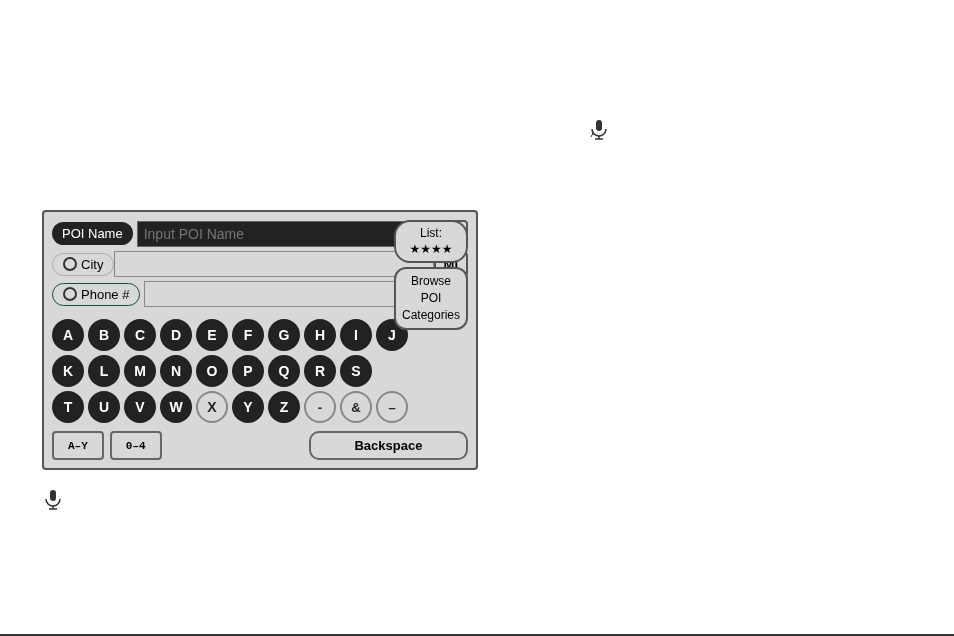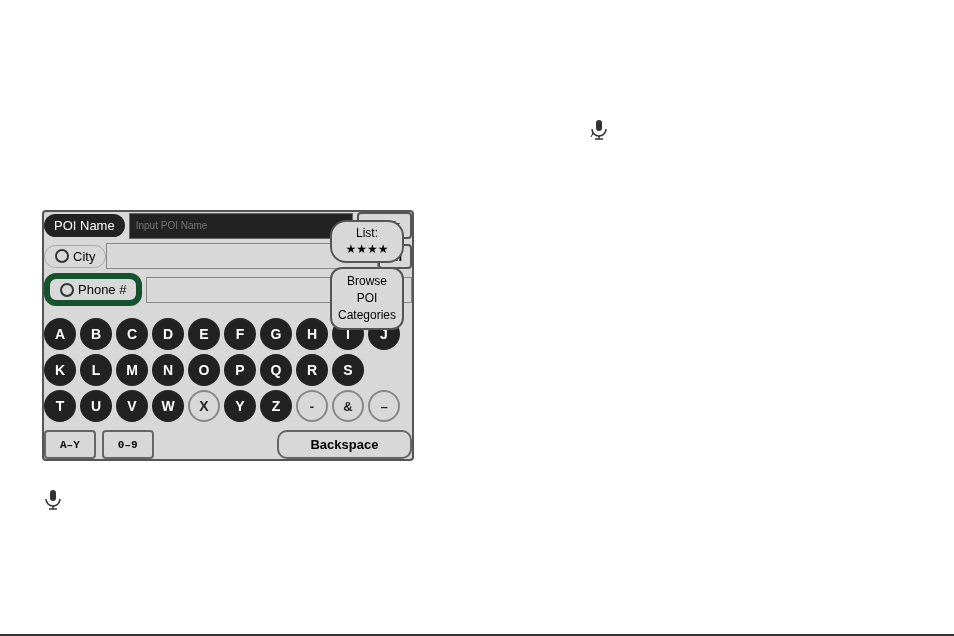--- a/index.html
+++ b/index.html
@@ -25,24 +25,25 @@
       top: 488px;
       left: 42px;
       font-size: 18px;
       color: #333;
     }
 
     .panel {
       position: absolute;
       top: 210px;
       left: 42px;
-      width: 372px;
+      width: 436px;
       background: #d8d8d8;
       border: 2px solid #555;
       border-radius: 4px;
+      padding: 8px;
     }
 
     
     .row1 {
       display: flex;
       align-items: center;
       margin-bottom: 4px;
       gap: 4px;
     }
     .btn-poi-name {
@@ -62,21 +63,21 @@
       border-radius: 50%;
       display: inline-block;
       flex-shrink: 0;
     }
     .input-field {
       flex: 1;
       height: 26px;
       background: #222;
       border: 1px solid #666;
       color: #fff;
-      font-size: 10px;
+      font-size: 14px;
       padding: 2px 6px;
     }
     .btn-back {
       background: #d8d8d8;
       border: 2px solid #555;
       border-radius: 4px;
       padding: 4px 10px;
       font-size: 13px;
       cursor: pointer;
       font-weight: bold;
@@ -123,21 +124,21 @@
       display: flex;
       align-items: center;
       margin-bottom: 6px;
       gap: 4px;
     }
     .label-phone {
       display: flex;
       align-items: center;
       gap: 4px;
       background: #d8d8d8;
-      border: 6px solid #14532d;
+      border: 1px solid #14532d;
       border-radius: 12px;
       padding: 3px 10px;
       font-size: 13px;
       cursor: pointer;
       white-space: nowrap;
     }
     .input-phone {
       flex: 1;
       height: 26px;
       background: #d8d8d8;
@@ -359,21 +360,21 @@
       <button class="key light">X</button>
       <button class="key">Y</button>
       <button class="key">Z</button>
       <button class="key-special">-</button>
       <button class="key-special">&amp;</button>
       <button class="key-special">–</button>
     </div>
 
     <div class="bottom-row">
       <button class="btn-az">A–Y</button>
-      <button class="btn-az">0–9</button>
+      <button class="btn-az">0–4</button>
       <div style="flex:1"></div>
       <button class="btn-backspace">Backspace</button>
     </div>
   </div>
 
 </div>
 
 <div class="voice-icon-bottom">
   <svg width="22" height="22" viewBox="0 0 22 22" fill="none" xmlns="http://www.w3.org/2000/svg">
     <rect x="8" y="2" width="6" height="11" rx="3" fill="#333"></rect>

